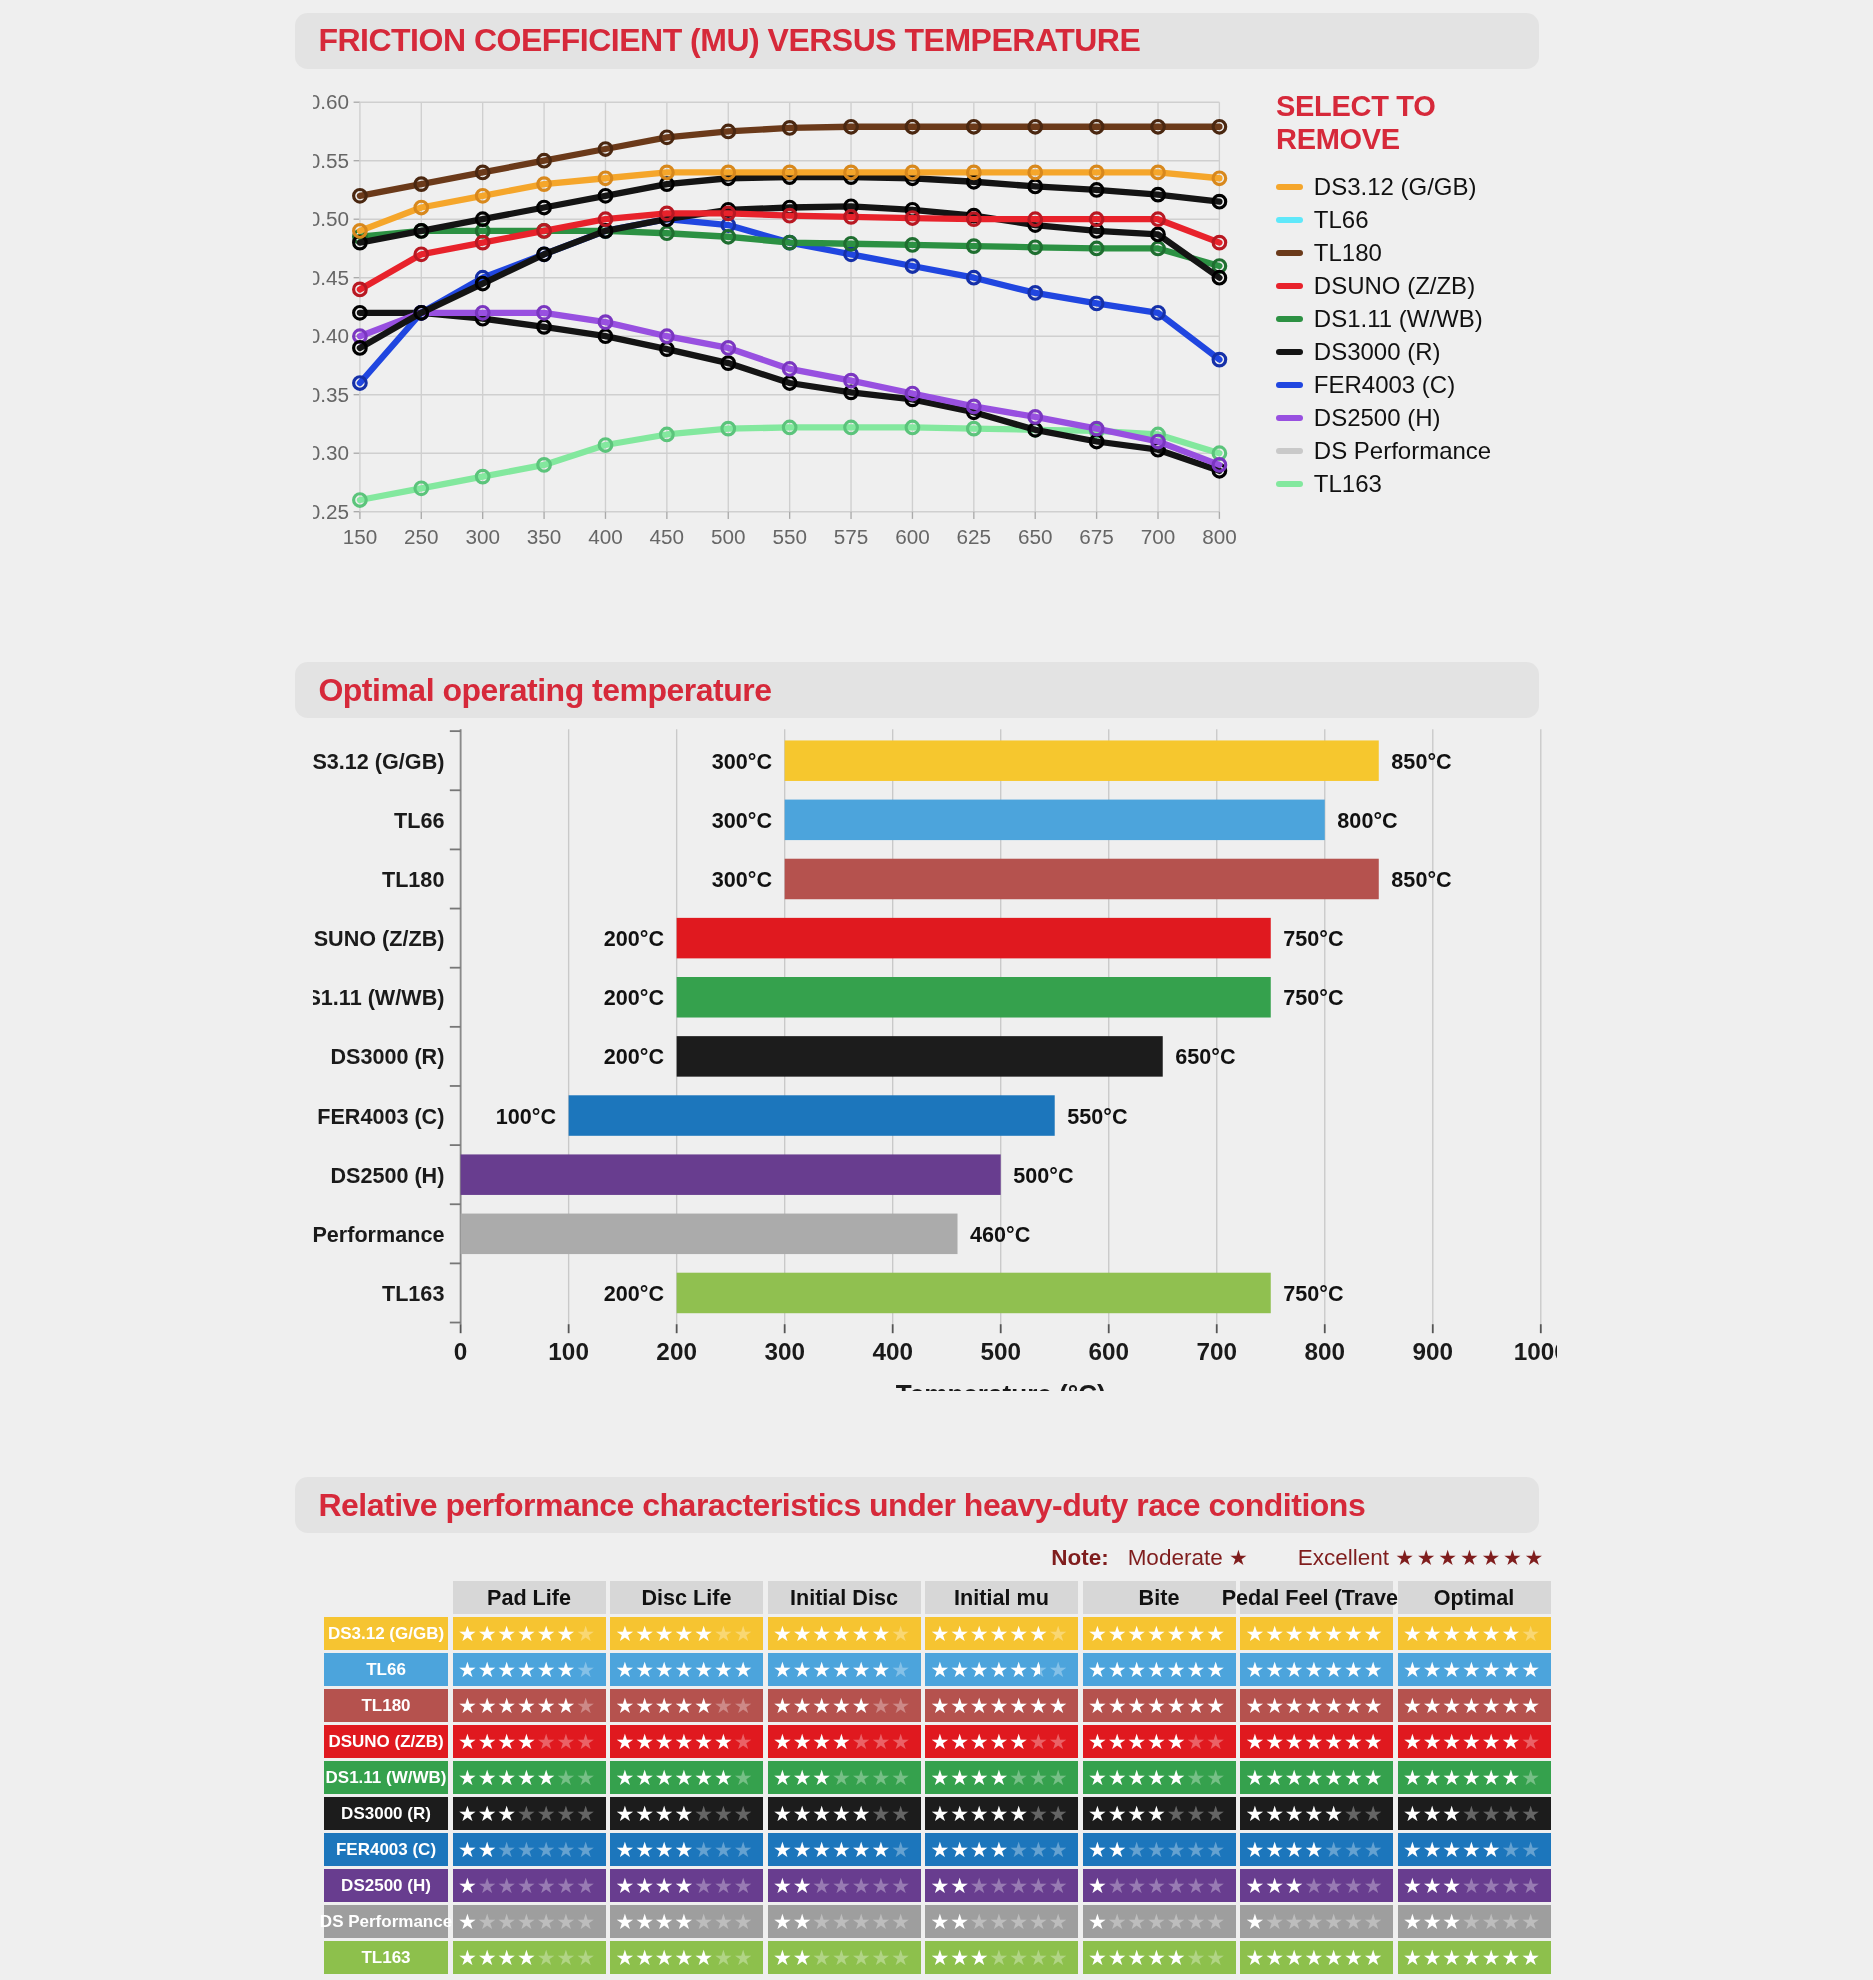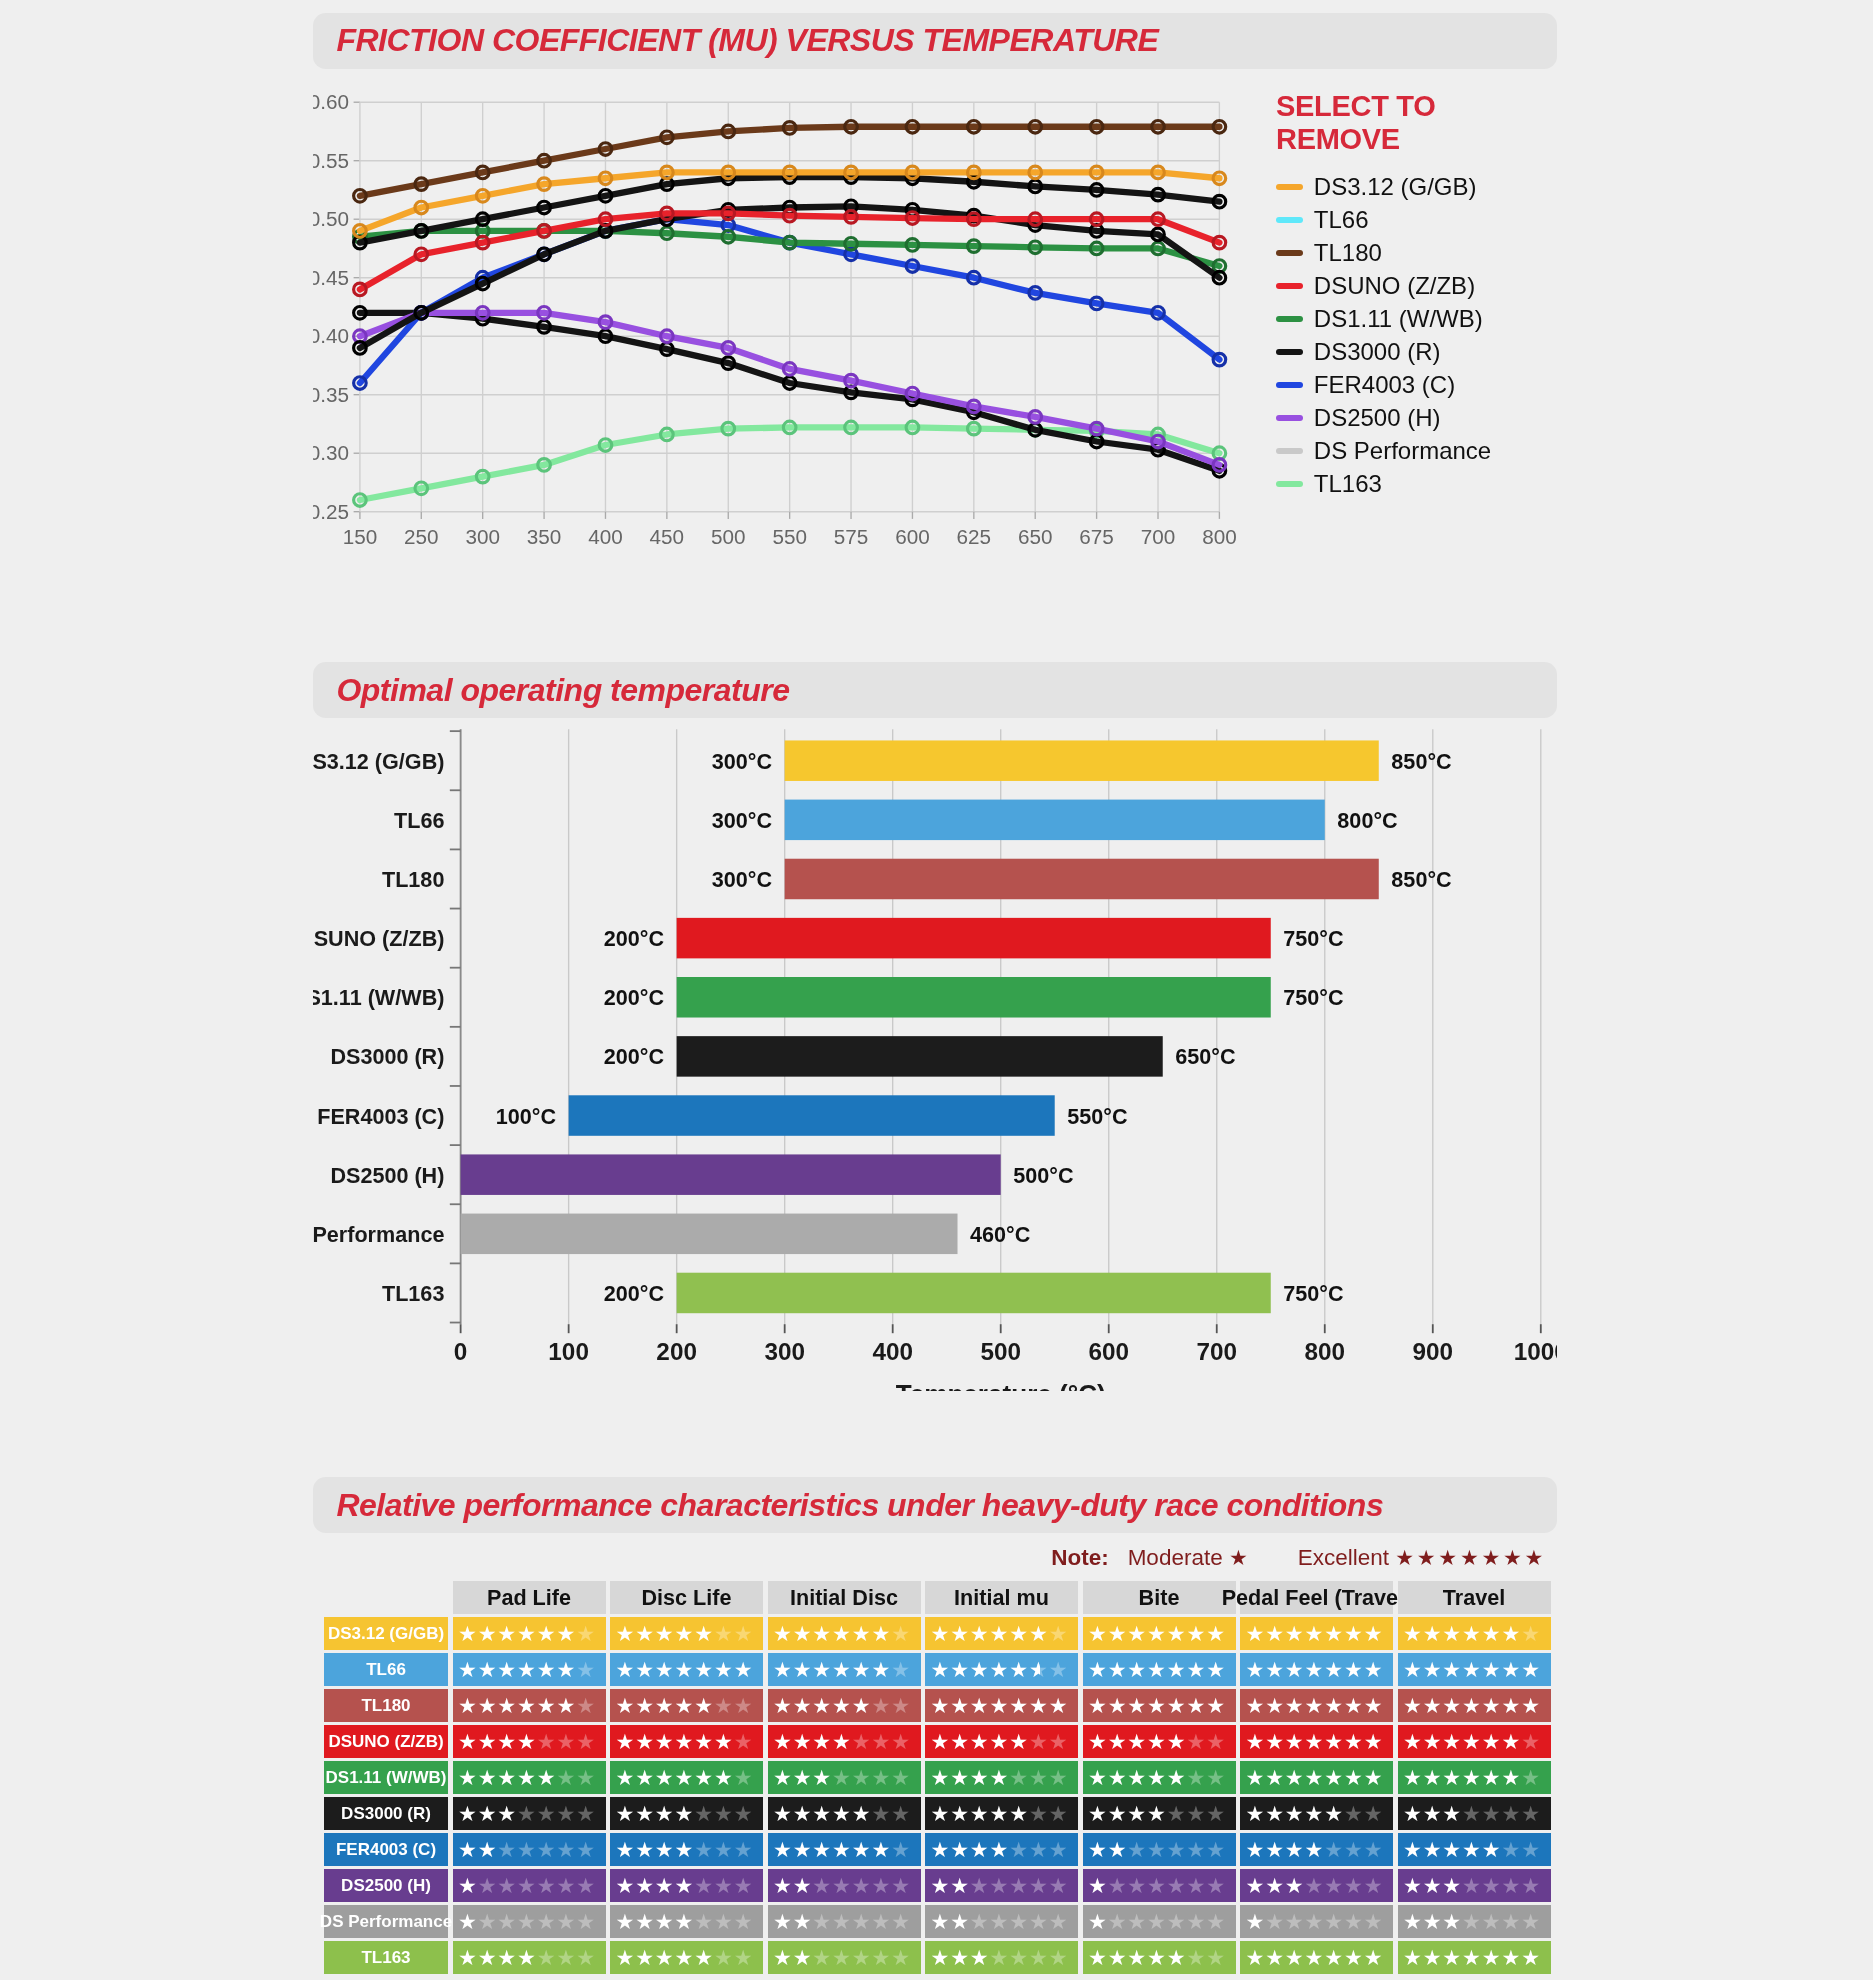--- a/index.html
+++ b/index.html
@@ -3,23 +3,23 @@
 <meta charset="utf-8">
 <style>
   html,body{margin:0;padding:0;}
   body{
     width:1874px;height:1980px;position:relative;
     background:#efefef;
     font-family:"Liberation Sans", sans-serif;
     color:#1a1a1a;
   }
   .banner{
-    position:absolute;left:313px;width:1244px;height:56px;
+    position:absolute;left:295px;width:1244px;height:56px;
     background:#e3e3e3;border-radius:12.6px;
-    display:flex;align-items:center;font-style:italic;
+    display:flex;align-items:center;
   }
   .banner-title{
     font-size:32px;font-weight:bold;letter-spacing:-0.5px;
     color:#d6293a;padding-left:23.4px;white-space:nowrap;
   }
   #banner1{top:12.6px;}
   #banner2{top:662px;}
   #banner3{top:1477px;}
   #line-chart-wrap{position:absolute;left:313px;top:86px;width:1244px;height:477px;}
   #bar-chart-wrap{position:absolute;left:313px;top:720px;width:1244px;height:671px;}
@@ -447,21 +447,21 @@
 
 <div id="rtable">
     <div class="trow">
       <div class="hcell first"></div>
       <div class="hcell">Pad Life</div>
       <div class="hcell">Disc Life</div>
       <div class="hcell">Initial Disc</div>
       <div class="hcell">Initial mu</div>
       <div class="hcell">Bite</div>
       <div class="hcell">Pedal Feel (Travel)</div>
-      <div class="hcell">Travel</div>
+      <div class="hcell">Optimal</div>
     </div>
     <div class="trow">
       <div class="lcell" style="background: rgb(246, 196, 49);">DS3.12 (G/GB)</div>
       <div class="scell" style="background: rgb(246, 196, 49);">
         <span class="st full">★</span>
         <span class="st full">★</span>
         <span class="st full">★</span>
         <span class="st full">★</span>
         <span class="st full">★</span>
         <span class="st full">★</span>

